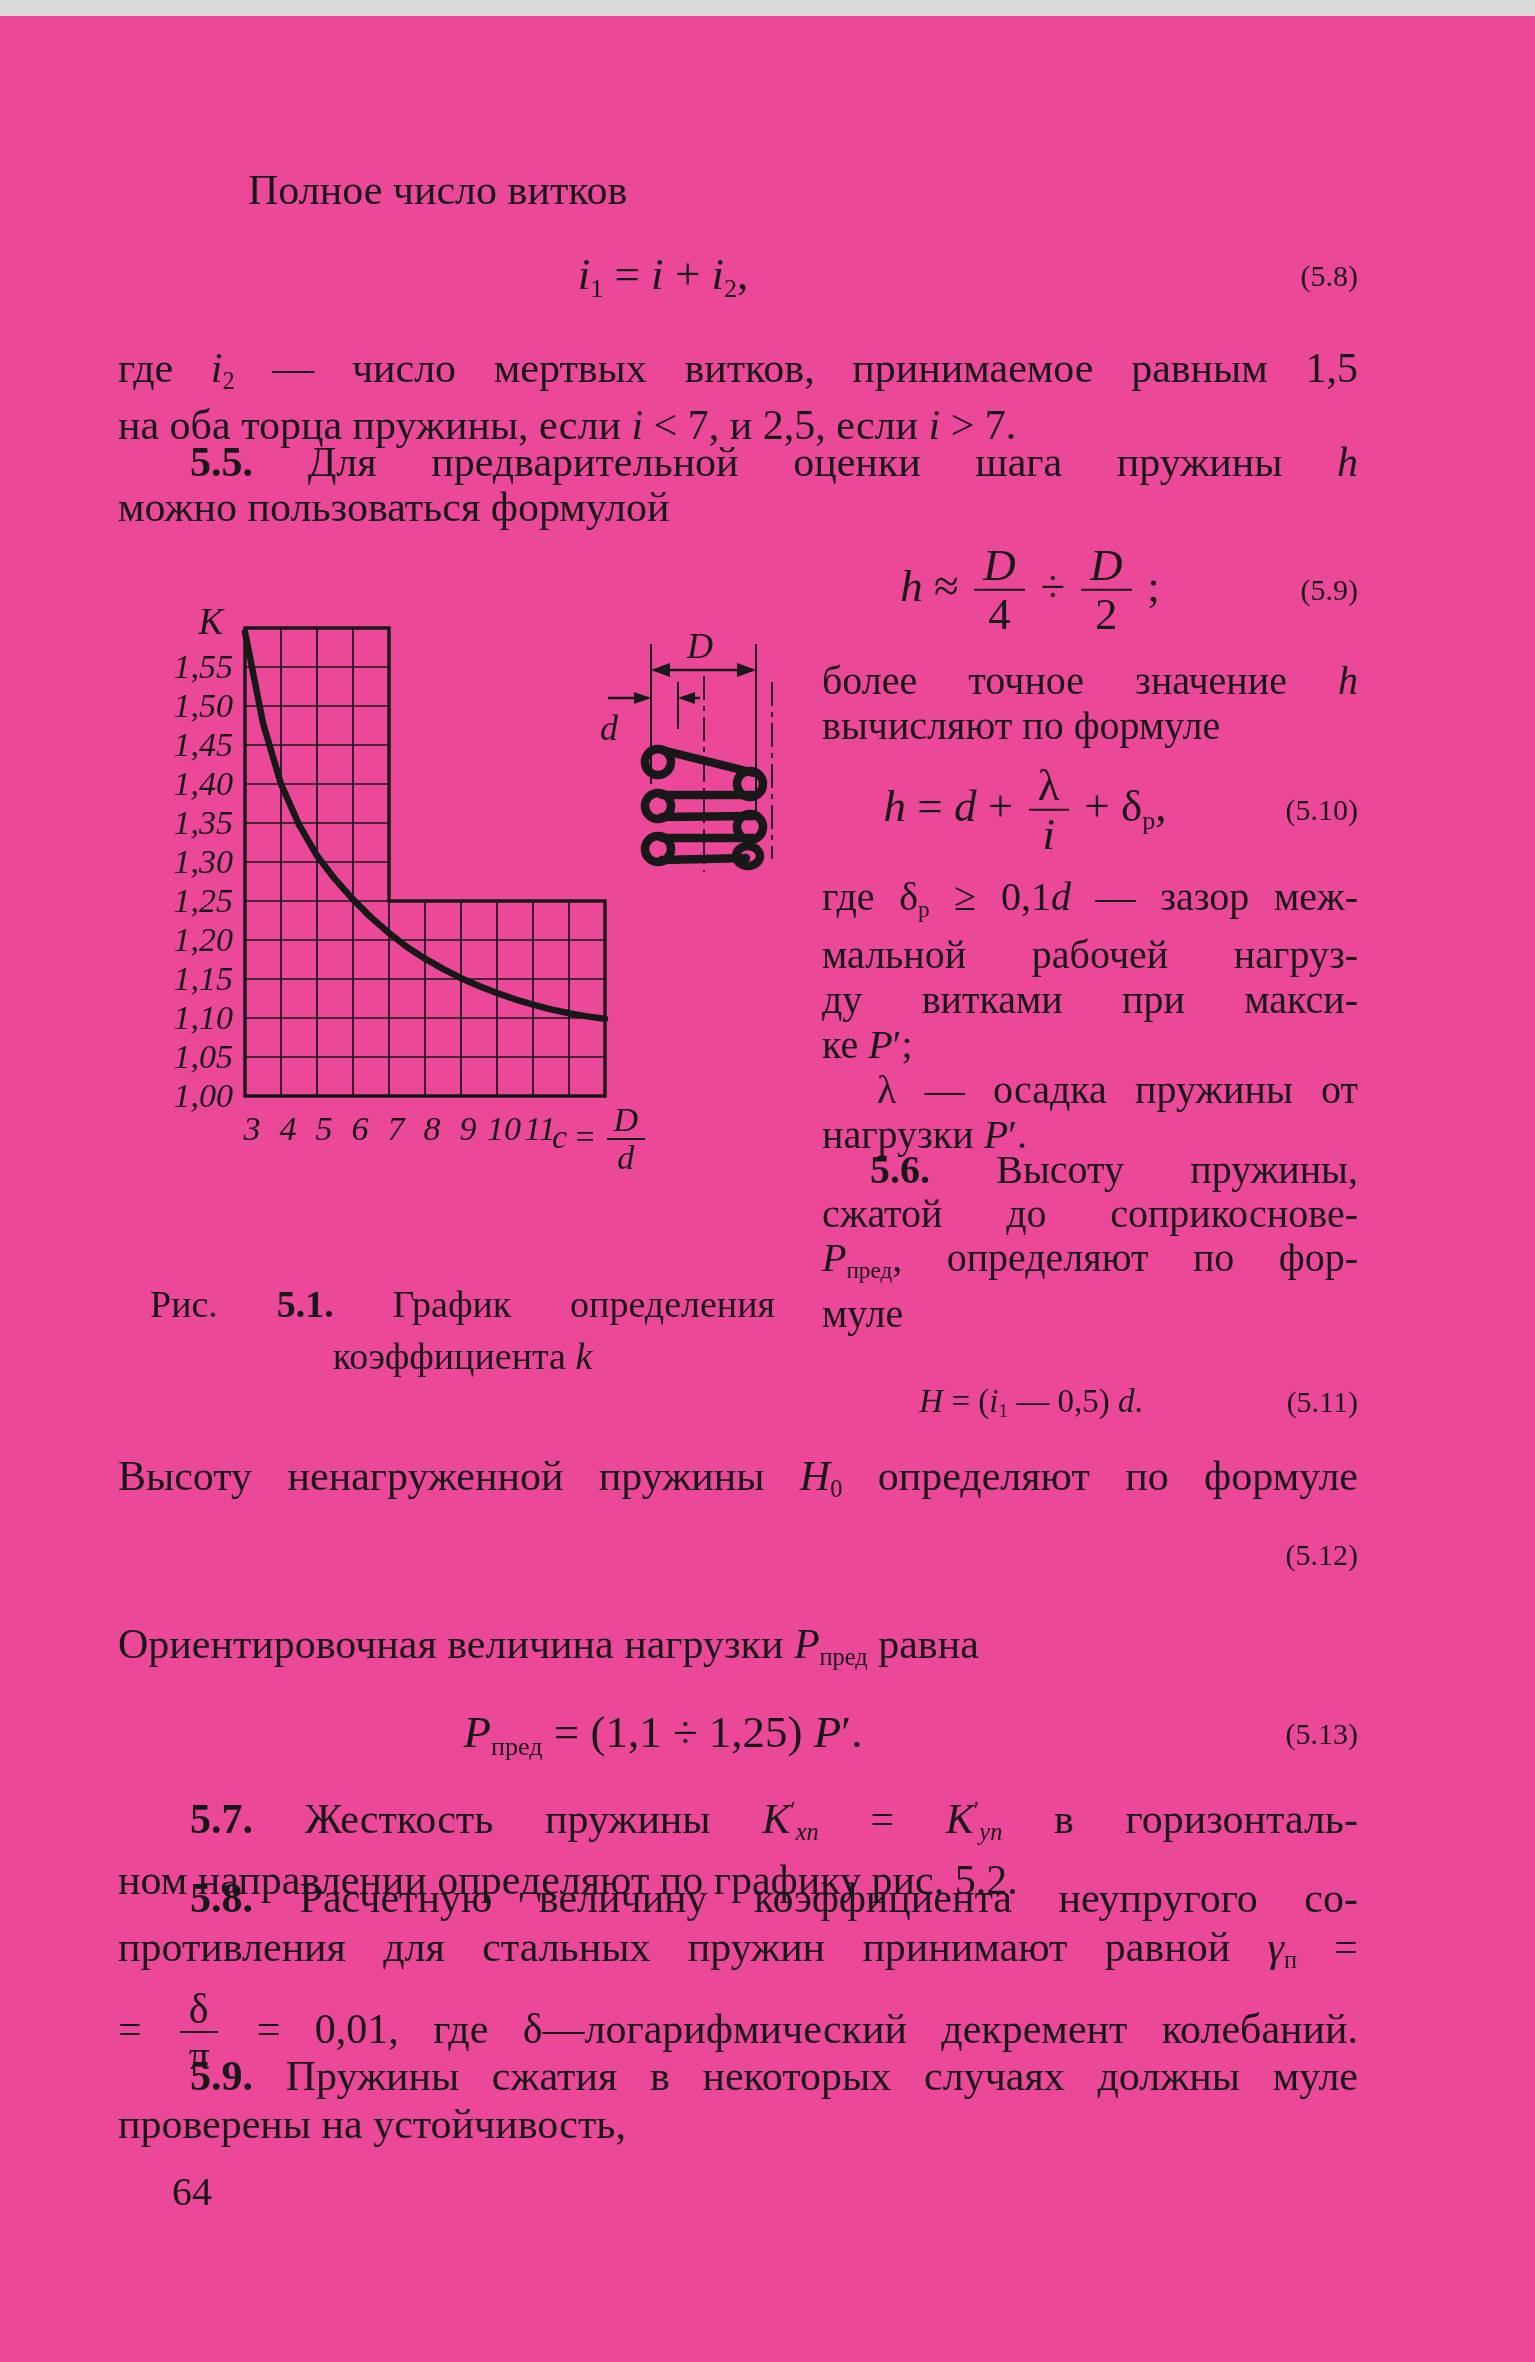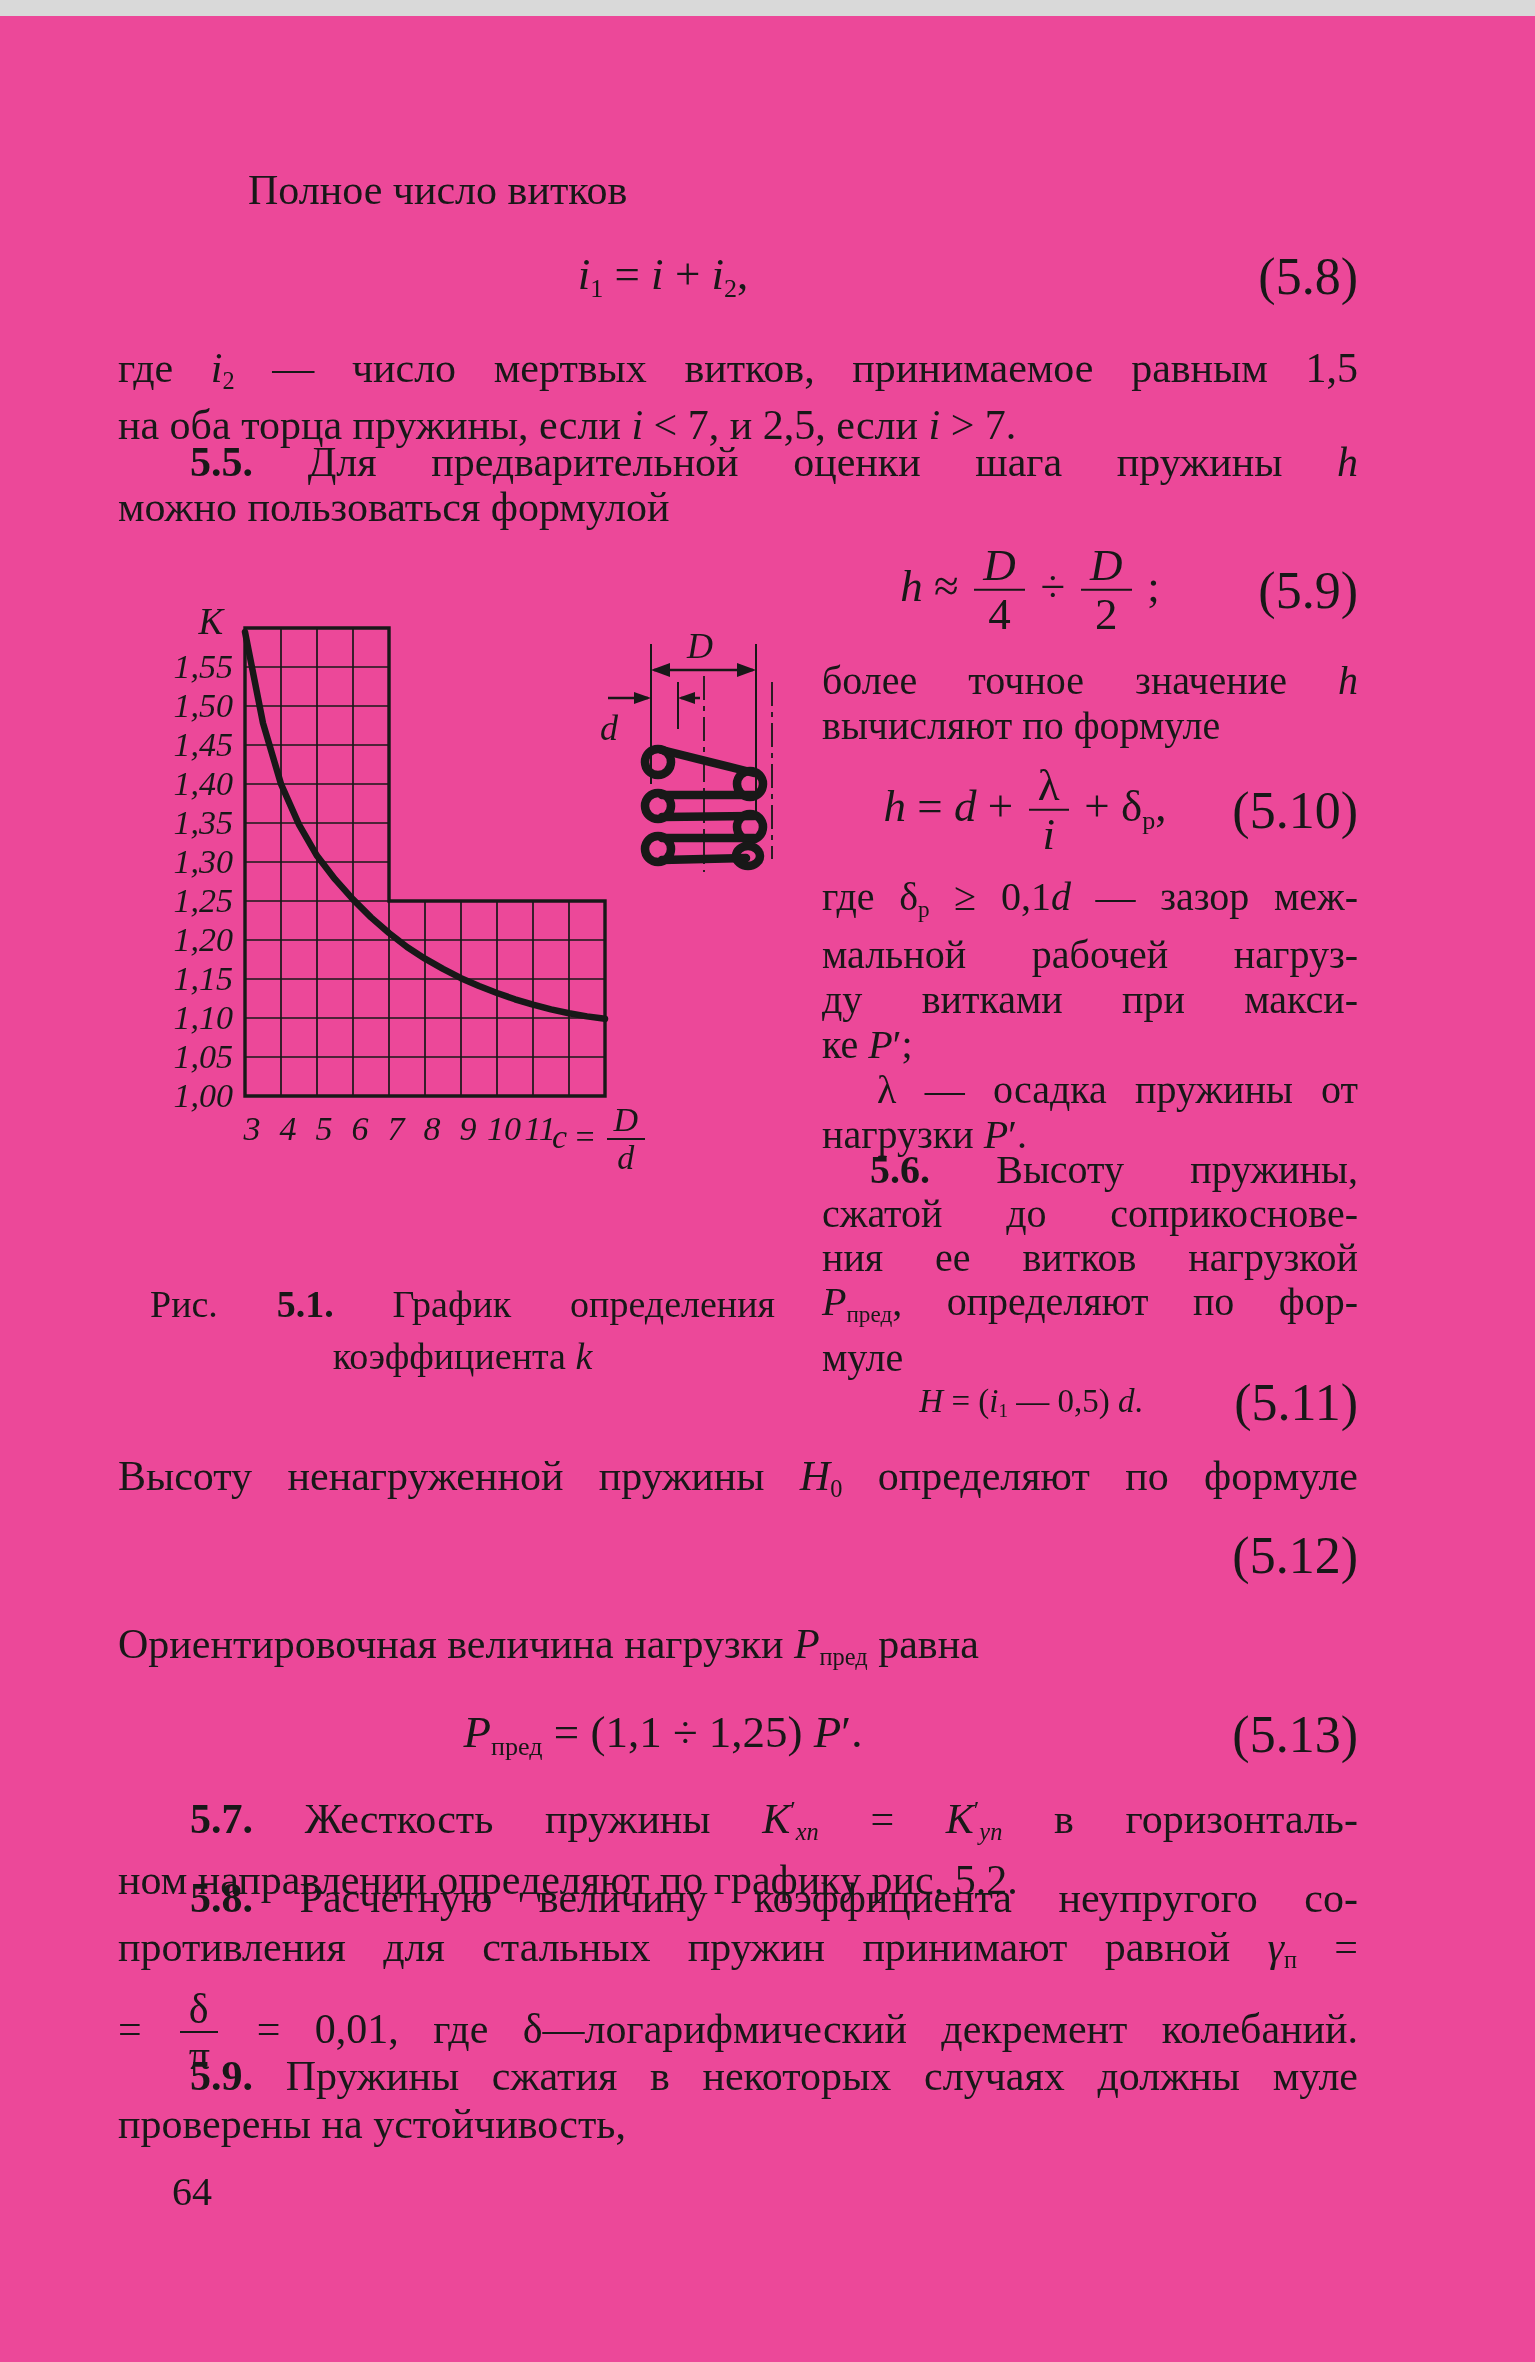--- a/index.html
+++ b/index.html
@@ -15,21 +15,21 @@
   .i,.page .i{font-style:italic;}
   .b{font-weight:700;}
   .s{font-size:0.58em;vertical-align:-0.30em;}
   .sup{font-size:0.60em;vertical-align:0.55em;}
   .frac{display:inline-block;vertical-align:-0.62em;text-align:center;line-height:1.05;margin:0 0.10em;}
   .frac .fn{display:block;padding:0 0.20em;border-bottom:0.065em solid currentColor;}
   .frac .fd{display:block;padding:0 0.20em;}
   .eqrow{position:absolute;}
   .eqbody{position:absolute;left:0;right:150px;top:50%;transform:translateY(-50%);
           text-align:center;font-size:45px;line-height:1.25;}
-  .eqnum{position:absolute;right:0;top:50%;transform:translateY(-50%);font-size:52px;}
+  .eqnum{position:absolute;right:0;top:50%;transform:translateY(-50%);font-size:30px;}
   .caption{font-size:38px;line-height:52px;}
   .xlabel{font-size:34px;}
   .pagenum{font-size:40px;}
   svg{display:block;}
 </style>
 </head>
 <body>
 
 <div class="page">
 
@@ -158,21 +158,20 @@
     <div class="jl"><span>мальной рабочей нагруз-</span></div>
     <div class="jl"><span>ду витками при макси-</span></div>
     <div class="ll"><span>ке </span><span class="i">P</span><span>′;</span></div>
     <div class="jl" style="padding-left:55px;"><span>λ — осадка пружины от</span></div>
     <div class="ll"><span>нагрузки </span><span class="i">P</span><span>′.</span></div>
   </div>
 
   <div class="abs rc" style="left:822px;top:1132px;width:536px;line-height:44px;">
     <div class="jl" style="padding-left:48px;"><span class="b">5.6.</span><span> Высоту пружины,</span></div>
     <div class="jl"><span>сжатой до соприкоснове-</span></div>
-    <div class="jl"><span>ния ее витков нагрузкой</span></div>
     <div class="jl"><span class="i">P</span><span class="s">пред</span><span>, определяют по фор-</span></div>
     <div class="ll"><span>муле</span></div>
   </div>
 
   <div class="eqrow" style="left:822px;top:1356px;width:536px;height:60px;">
     <div class="eqbody" style="right:118px;font-size:33px;"><span class="i">H</span><span> = (</span><span class="i">i</span><span class="s">1</span><span> — 0,5) </span><span class="i">d</span><span>.</span></div>
     <div class="eqnum">(5.11)</div>
   </div>
 
   <div class="abs caption" style="left:150px;top:1262px;width:625px;">

